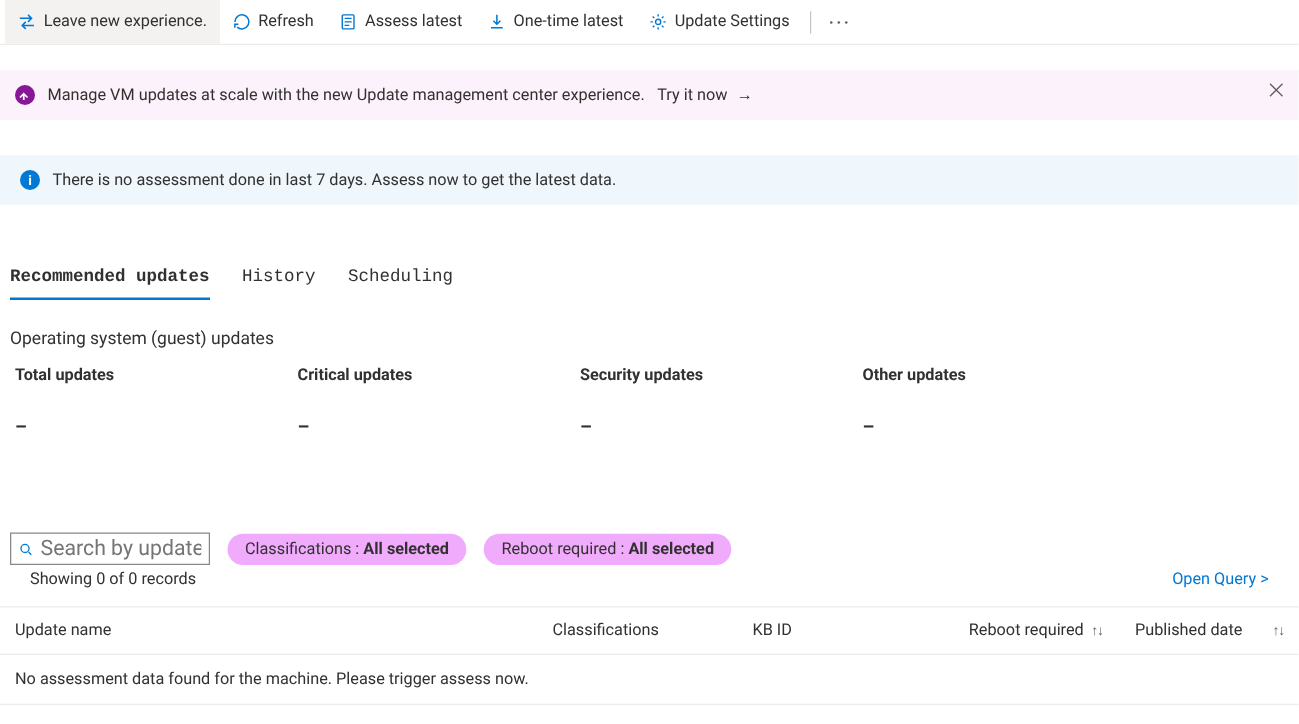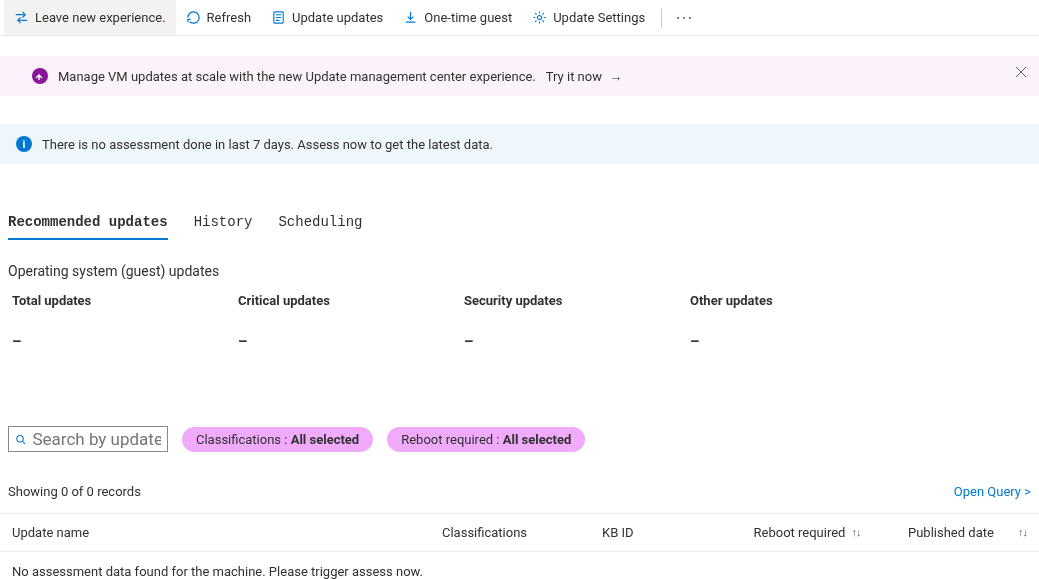--- a/index.html
+++ b/index.html
@@ -28,21 +28,21 @@
     font-size: 13px;
   }
   .toolbar-btn.active { background: #f3f2f1; }
   .toolbar-btn svg { flex-shrink: 0; }
   .toolbar-sep { width:1px; height:18px; background:#c8c6c4; margin:0 6px; }
   .toolbar-more { width:32px; display:flex; align-items:center; justify-content:center; cursor:pointer; height:100%; }
 
   .banner-purple {
     display:flex; align-items:center; gap:10px;
     background:#fcf2fb;
-    padding:12px 32px;
+    padding:12px 12px;
     margin-top:20px;
     position:relative;
   }
   .banner-purple .close { position:absolute; right:12px; top:10px; cursor:pointer; color:#605e5c; }
   .try-link { color:#323130; cursor:pointer; }
   .try-link-arrow { display:inline-block; margin-left:4px; }
 
   .banner-blue {
     display:flex; align-items:center; gap:10px;
     background:#eff6fc;
@@ -105,43 +105,43 @@
     border-radius:14px;
     padding:5px 14px;
     font-size:13px;
     cursor:pointer;
     color:#323130;
   }
   .pill b { font-weight:700; }
 
   .records-row {
     display:flex; justify-content:space-between; align-items:center;
-    margin-top:32px;
-    padding:0 8px;
+    margin-top:4px;
+    padding:0 24px;
     font-size:13px;
   }
   .open-query { color:#0078d4; cursor:pointer; }
 
   .table {
     margin-top:14px;
     border-top:1px solid #edebe9;
   }
   .thead {
     display:flex; align-items:center;
     height:38px;
     border-bottom:1px solid #edebe9;
     padding:0 12px;
     font-size:13px;
     color:#323130;
   }
   .th { display:flex; align-items:center; gap:6px; }
   .th-name { width:430px; }
   .th-class { width:160px; }
   .th-kb { width:130px; }
-  .th-reboot { width:150px; justify-content:center; }
+  .th-reboot { width:150px; justify-content:flex-end; }
   .th-pub { flex:1; justify-content:flex-start; padding-left:26px; }
   .sort-icon { color:#605e5c; font-size:11px; letter-spacing:-1px; }
 
   .empty-row {
     padding:12px;
     border-bottom:1px solid #edebe9;
     color:#323130;
     font-size:13px;
   }
   .icon-purple {
@@ -171,27 +171,27 @@
         <path d="M2 8a6 6 0 1 1 2 4.5"></path>
         <path d="M2 13v-3h3"></path>
       </svg>
     <span>Refresh</span>
   </div>
   <div class="toolbar-btn">
     <svg width="15" height="15" viewBox="0 0 16 16" fill="none" stroke="#0078d4" stroke-width="1.2">
         <rect x="3" y="2" width="10" height="12" rx="1"></rect>
         <path d="M5 5h6M5 8h6M5 11h4"></path>
       </svg>
-    <span>Update updates</span>
+    <span>Assess latest</span>
   </div>
   <div class="toolbar-btn">
     <svg width="15" height="15" viewBox="0 0 16 16" fill="none" stroke="#0078d4" stroke-width="1.3">
         <path d="M8 2v8M5 7l3 3 3-3M3 13h10"></path>
       </svg>
-    <span>One-time guest</span>
+    <span>One-time latest</span>
   </div>
   <div class="toolbar-btn">
     <svg width="15" height="15" viewBox="0 0 16 16" fill="none" stroke="#0078d4" stroke-width="1.2">
         <circle cx="8" cy="8" r="2.2"></circle>
         <path d="M8 1.5v2M8 12.5v2M1.5 8h2M12.5 8h2M3.4 3.4l1.4 1.4M11.2 11.2l1.4 1.4M3.4 12.6l1.4-1.4M11.2 4.8l1.4-1.4"></path>
       </svg>
     <span>Update Settings</span>
   </div>
   <div class="toolbar-sep"></div>
   <div class="toolbar-more">

